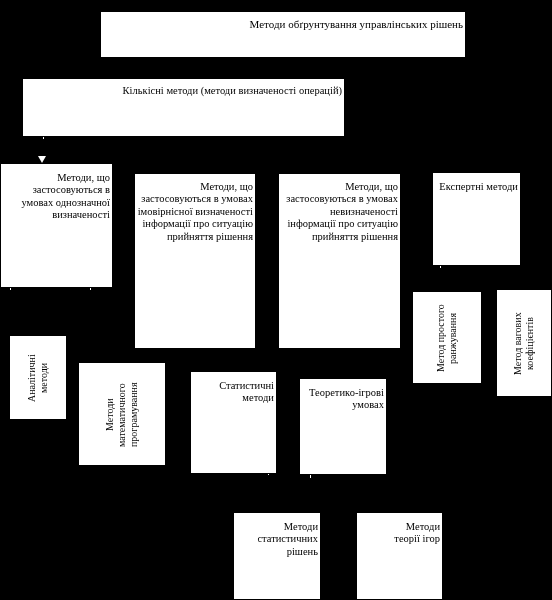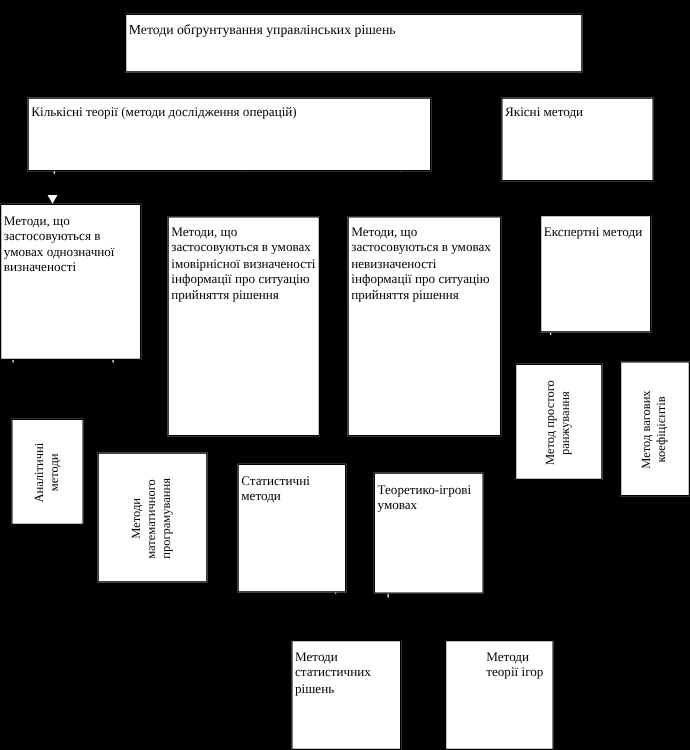--- a/index.html
+++ b/index.html
@@ -19,21 +19,21 @@
     position: absolute;
     background: #ffffff;
     color: #000000;
     box-sizing: border-box;
     border: 1px solid #000000;
     display: block;
     overflow: hidden;
   }
   .box .txt {
     display: block;
-    text-align: left;
+    text-align: right;
     line-height: 1.18;
     color: #000000;
     padding: 0 2px;
   }
   
   .box.h .txt {
     position: absolute;
     left: 0;
     right: 0;
     top: 6px;
@@ -81,26 +81,23 @@
   <div class="tick" style="left:90px; top:286px; height:4px;"></div>
   <div class="tick" style="left:440px; top:264px; height:4px;"></div>
   <div class="tick" style="left:310px; top:474px; height:4px;"></div>
   <div class="tick" style="left:268px; top:472px; height:3px;"></div>
 
   <div class="box h" style="left:100px; top:11px; width:366px; height:47px;">
     <span class="txt" style="font-size:11px;">Методи обґрунтування управлінських рішень</span>
   </div>
 
   <div class="box h" style="left:22px; top:78px; width:323px; height:59px;">
-    <span class="txt" style="font-size:10.5px;">Кількісні теорії (методи дослідження операцій)</span>
+    <span class="txt" style="font-size:10.5px;">Кількісні методи (методи визначеності операцій)</span>
   </div>
 
-  <div class="box h" style="left:401px; top:78px; width:122px; height:67px;">
-    <span class="txt" style="font-size:10.5px;">Якісні методи</span>
-  </div>
 
   <div class="box h" style="left:134px; top:173px; width:122px; height:176px;">
     <span class="txt" style="font-size:10.5px; top:7px;">Методи, що застосовуються в умовах імовірнісної визначеності інформації про ситуацію прийняття рішення</span>
   </div>
 
   <div class="box h" style="left:0px; top:163px; width:113px; height:125px;">
     <span class="txt" style="font-size:10.5px; top:8px;">Методи, що застосовуються в умовах однозначної визначеності</span>
   </div>
 
   <div class="box h" style="left:278px; top:173px; width:123px; height:176px;">

